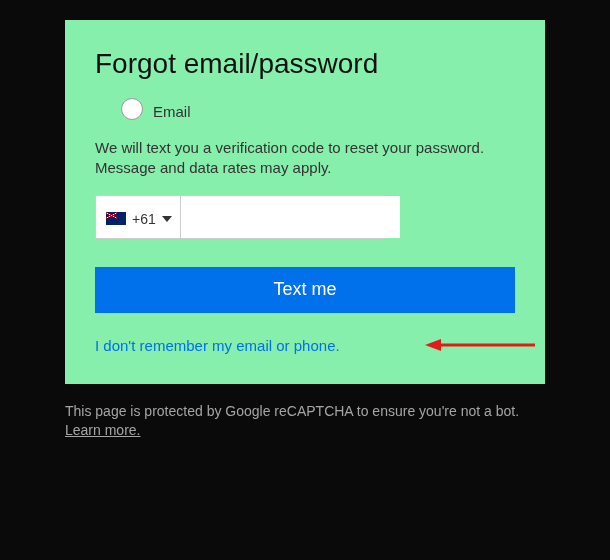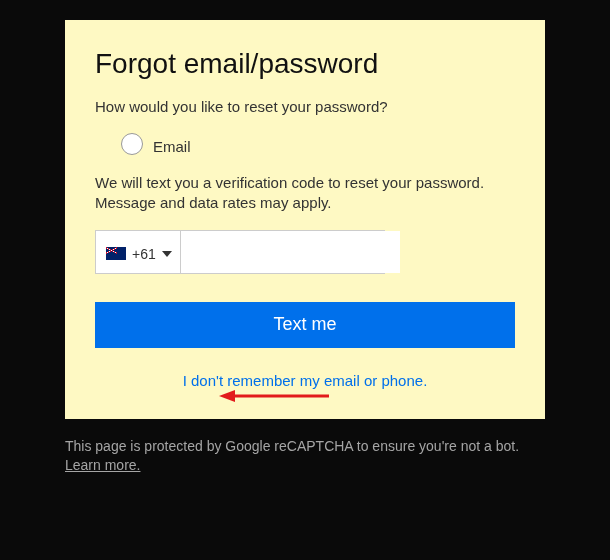--- a/index.html
+++ b/index.html
@@ -4,21 +4,21 @@
   <style>
     * { margin: 0; padding: 0; box-sizing: border-box; }
     body {
       width: 610px;
       height: 560px;
       background: #0a0a0a;
       font-family: -apple-system, BlinkMacSystemFont, "Segoe UI", Arial, sans-serif;
       padding: 20px 65px 0 65px;
     }
     .card {
-      background: #fef9c3;
+      background: #86efac;
       padding: 28px 30px 30px 30px;
       width: 100%;
     }
     .title {
       font-size: 28px;
       font-weight: 400;
       color: #111;
       margin-bottom: 18px;
     }
     .subtitle {
@@ -125,21 +125,20 @@
       background: #0070eb;
       color: #fff;
       border: none;
       font-size: 18px;
       cursor: pointer;
       margin-bottom: 24px;
     }
     .forgot-link-row {
       display: flex;
       align-items: center;
-      flex-direction: column;
     }
     .forgot-link {
       color: #0070eb;
       font-size: 15px;
       text-decoration: none;
       cursor: pointer;
     }
     .arrow-annot {
       margin-left: 8px;
       flex: 1;
@@ -157,21 +156,20 @@
       color: #a5a5a5;
       text-decoration: underline;
       cursor: pointer;
     }
   </style>
 </head>
 <body>
 
 <div class="card">
   <h1 class="title">Forgot email/password</h1>
-  <p class="subtitle">How would you like to reset your password?</p>
 
   <div class="radio-group">
     <div class="radio-row">
       <span class="radio-outer"></span>
       <span class="radio-label">Email</span>
     </div>
   </div>
 
   <p class="info-text">We will text you a verification code to reset your password. Message and data rates may apply.</p>
 

